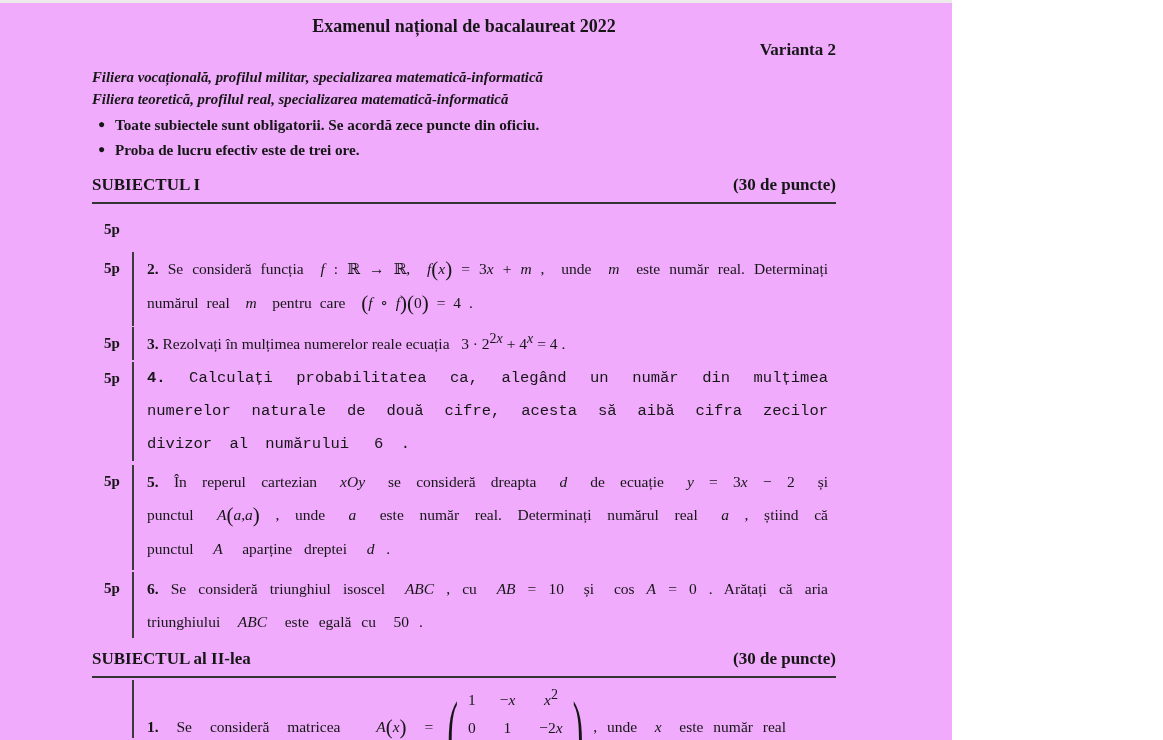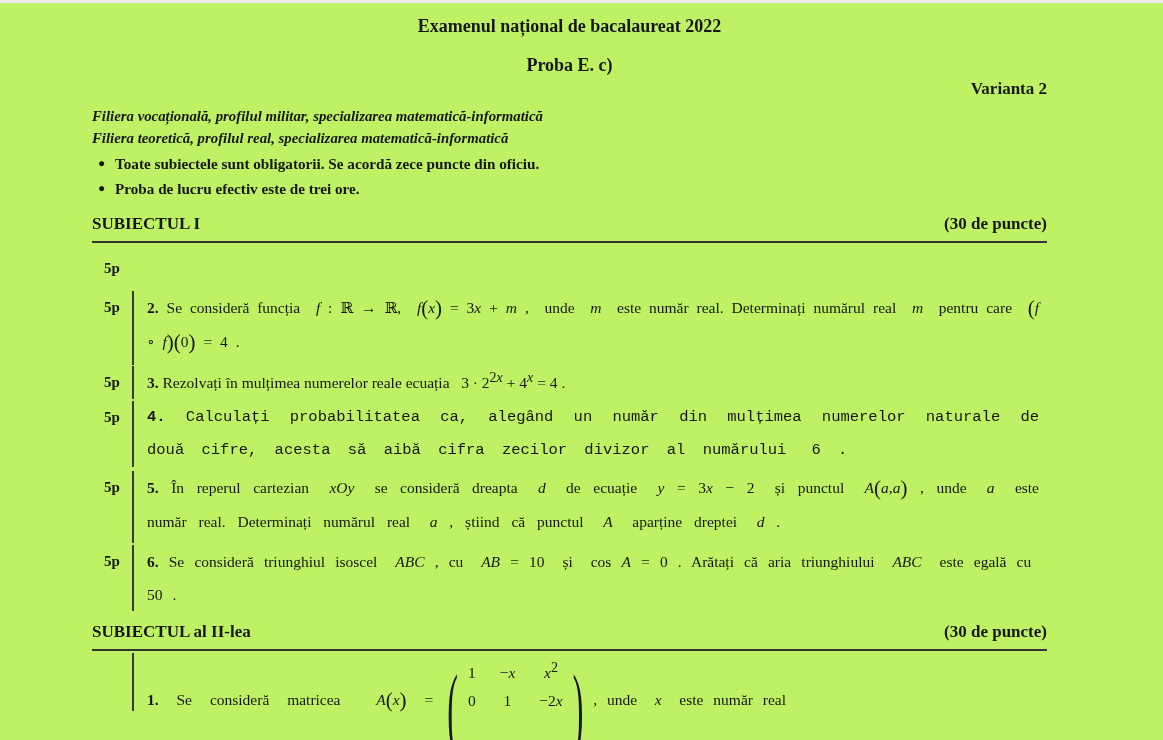--- a/index.html
+++ b/index.html
@@ -1,19 +1,19 @@
 <!DOCTYPE html>
 <html><head>
 <meta charset="utf-8">
 <style>
   * { margin:0; padding:0; box-sizing:border-box; }
   body { background:#ffffff; }
   .page {
-    position:relative; width:1163px; height:740px; overflow:hidden;
-    background:#bef264; color:#161616;
+    position:relative; width:952px; height:740px; overflow:hidden;
+    background:#f0abfc; color:#161616;
     font-family:"Liberation Serif","DejaVu Serif",serif;
   }
   .top-edge { height:3px; background:#eceaea; }
   .content { margin:0 116px 0 92px; } 
 
   
   .hdr { text-align:center; font-weight:bold; font-size:18px; }
   .hdr-title   { padding-top:11px; line-height:24px; }
   .hdr-proba   { margin-top:15px;  line-height:24px; }
   .hdr-subject { margin-top:12px;  line-height:24px; }
@@ -68,21 +68,20 @@
 </head>
 <body>
 
 <div class="page">
   <div class="top-edge"></div>
 
   <div class="content">
 
     <div class="hdr">
       <div class="hdr-title">Examenul național de bacalaureat 2022</div>
-      <div class="hdr-proba">Proba E. c)</div>
     </div>
     <div class="variant">Varianta 2</div>
 
     <div class="filiera-block">
       <div class="filiera">Filiera vocațională, profilul militar, specializarea matematică-informatică</div>
       <div class="filiera">Filiera teoretică, profilul real, specializarea matematică-informatică</div>
     </div>
     <div class="bullets">
       <div class="bullet-row">
         <span class="bullet-glyph">●</span>

